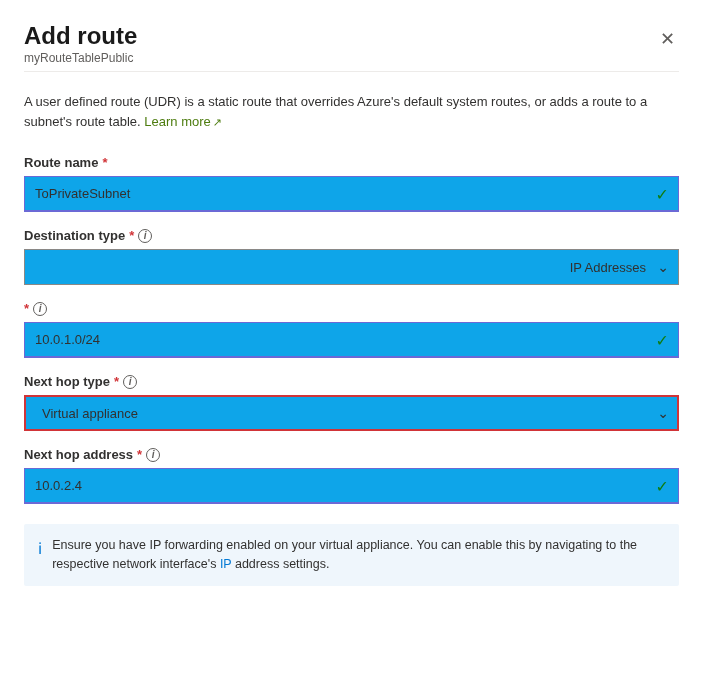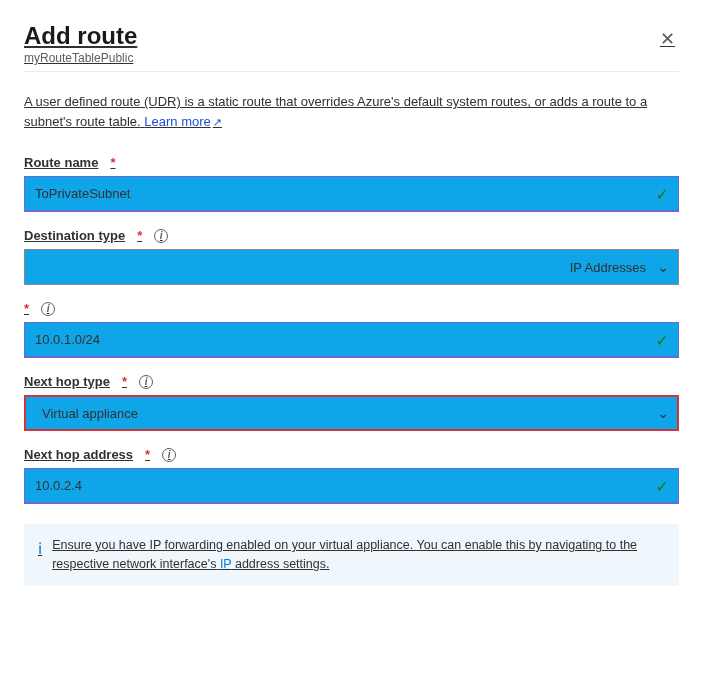--- a/index.html
+++ b/index.html
@@ -10,21 +10,20 @@
       color: #323130;
       font-size: 14px;
     }
 
     .panel {
       width: 703px;
       min-height: 697px;
       background: #fff;
       padding: 20px 24px 24px 24px;
       position: relative;
-      text-decoration: underline;
     }
 
     .panel-header {
       display: flex;
       justify-content: space-between;
       align-items: flex-start;
       margin-bottom: 2px;
     }
 
     .panel-title {
@@ -55,42 +54,42 @@
     }
 
     .description {
       font-size: 13px;
       color: #323130;
       line-height: 1.5;
       margin-bottom: 24px;
     }
 
     .learn-more {
-      color: #1d4ed8;
+      color: #4d7c0f;
       text-decoration: none;
       cursor: pointer;
     }
 
     .ext-icon {
       font-size: 11px;
       margin-left: 2px;
     }
 
     .form-group {
       margin-bottom: 16px;
     }
 
     .form-label {
       font-size: 13px;
       font-weight: 600;
       color: #323130;
       margin-bottom: 6px;
       display: flex;
       align-items: center;
-      gap: 12px;
+      gap: 4px;
     }
 
     .required-star {
       color: #d13438;
     }
 
     .info-icon {
       display: inline-flex;
       align-items: center;
       justify-content: center;

